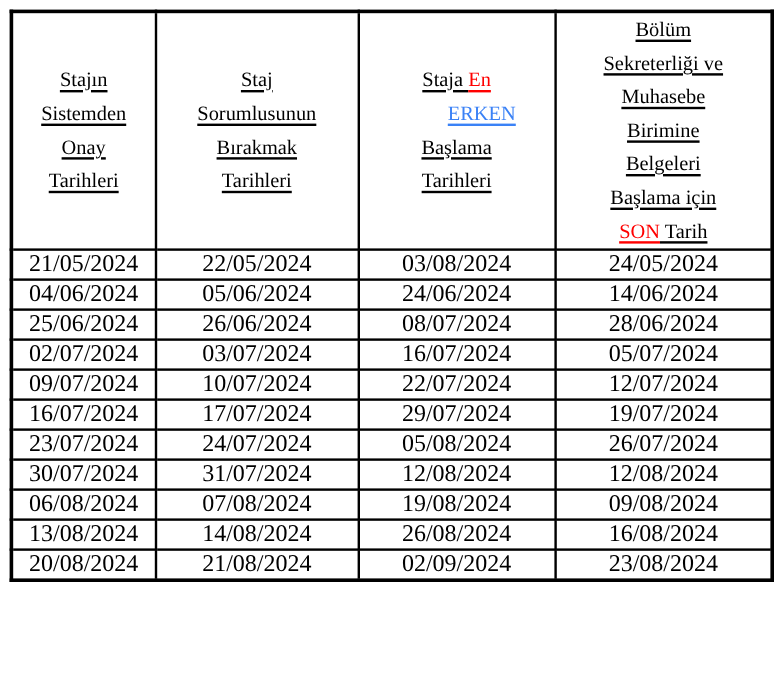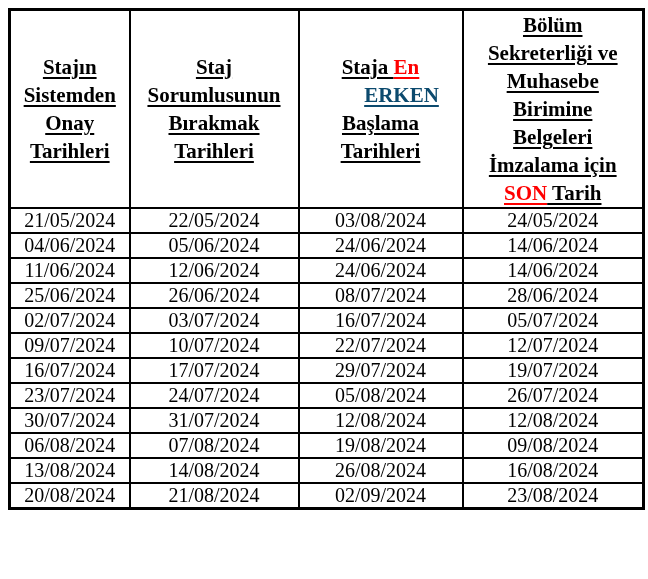--- a/index.html
+++ b/index.html
@@ -35,22 +35,22 @@
     padding: 0;
     text-align: center;
     vertical-align: middle;
     color: #000;
     overflow: hidden;
   }
   thead tr { height: 197px; }
   tbody tr { height: 14px; }
 
   th {
-    font-weight: bold;
-    font-size: 21px;
+    font-weight: normal;
+    font-size: 17px;
     line-height: 28px;
   }
   td {
     font-size: 20px;
     font-weight: normal;
     white-space: nowrap;
   }
   td b { font-weight: normal; }
 
   .hline { display: block; }
@@ -80,51 +80,45 @@
             <div class="hline"><span class="u">Tarihleri</span></div>
           </th>
           <th>
             <div class="hline"><span class="u">Staj</span></div>
             <div class="hline"><span class="u">Sorumlusunun</span></div>
             <div class="hline"><span class="u">Bırakmak</span></div>
             <div class="hline"><span class="u">Tarihleri</span></div>
           </th>
           <th>
             <div class="hline"><span class="u">Staja </span><span class="u" style="color: rgb(255, 0, 0); text-align: center;">En</span></div>
-            <div class="hline"><span class="u" style="color: #0c4a6e; margin-left: 42px;">ERKEN</span></div>
+            <div class="hline"><span class="u" style="color: #3b82f6; margin-left: 42px;">ERKEN</span></div>
             <div class="hline"><span class="u">Başlama</span></div>
             <div class="hline"><span class="u">Tarihleri</span></div>
           </th>
           <th>
             <div class="hline"><span class="u">Bölüm</span></div>
             <div class="hline"><span class="u">Sekreterliği ve</span></div>
             <div class="hline"><span class="u">Muhasebe</span></div>
             <div class="hline"><span class="u">Birimine</span></div>
             <div class="hline"><span class="u">Belgeleri</span></div>
-            <div class="hline"><span class="u">İmzalama için</span></div>
+            <div class="hline"><span class="u">Başlama için</span></div>
             <div class="hline"><span class="u" style="color: rgb(255, 0, 0);">SON</span><span class="u"> Tarih</span></div>
           </th>
         </tr>
     </thead>
     <tbody>
         <tr>
           <td>21/05/2024</td>
           <td>22/05/2024</td>
           <td>03/08/2024</td>
           <td>24/05/2024</td>
         </tr>
         <tr>
           <td>04/06/2024</td>
           <td>05/06/2024</td>
-          <td><b>24</b>/06/2024</td>
-          <td><b>14</b>/06/2024</td>
-        </tr>
-        <tr>
-          <td>11/06/2024</td>
-          <td>12/06/2024</td>
           <td><b>24</b>/06/2024</td>
           <td><b>14</b>/06/2024</td>
         </tr>
         <tr>
           <td><b>25</b>/06/2024</td>
           <td><b>26</b>/06/2024</td>
           <td>08/07/2024</td>
           <td>28/06/2024</td>
         </tr>
         <tr>

